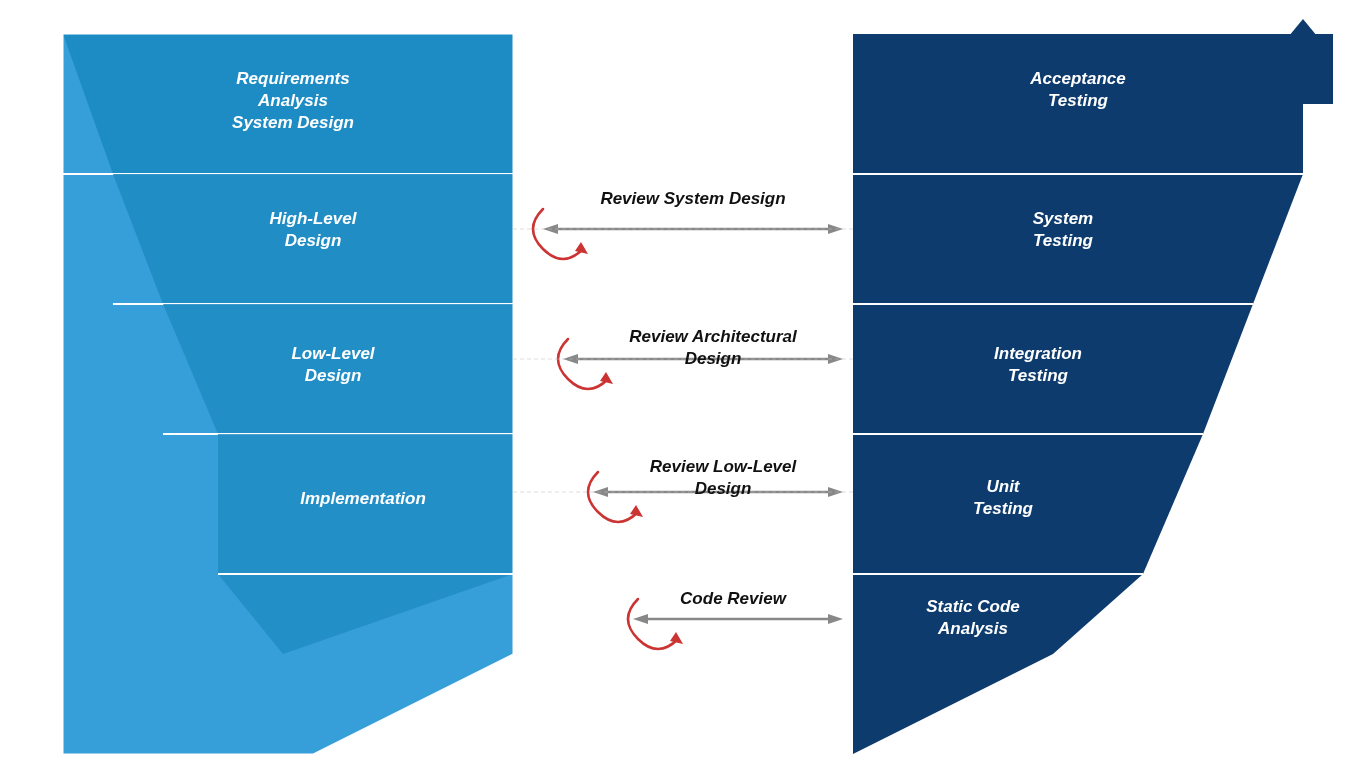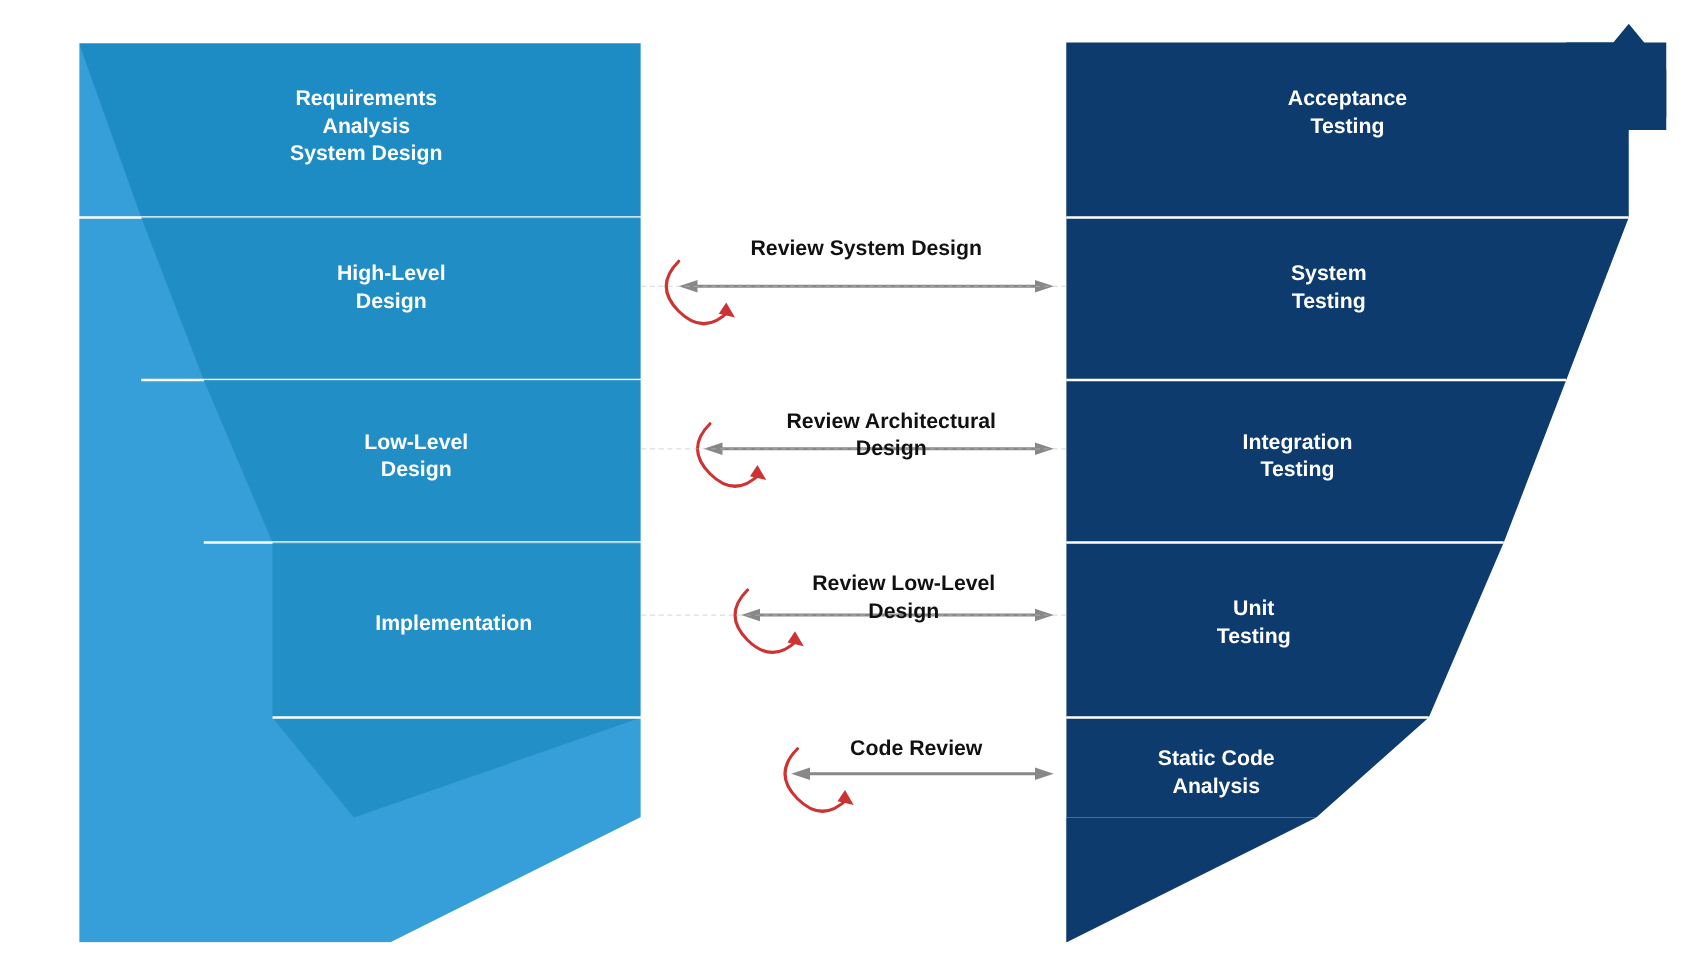--- a/index.html
+++ b/index.html
@@ -11,20 +11,21 @@
       font-family: Arial, sans-serif;
       display: flex;
       align-items: center;
       justify-content: center;
     }
 
     .diagram-container {
       position: relative;
       width: 1300px;
       height: 740px;
+      font-style: italic;
     }
 
     
     .diagram-svg {
       position: absolute;
       top: 0;
       left: 0;
       width: 100%;
       height: 100%;
     }

